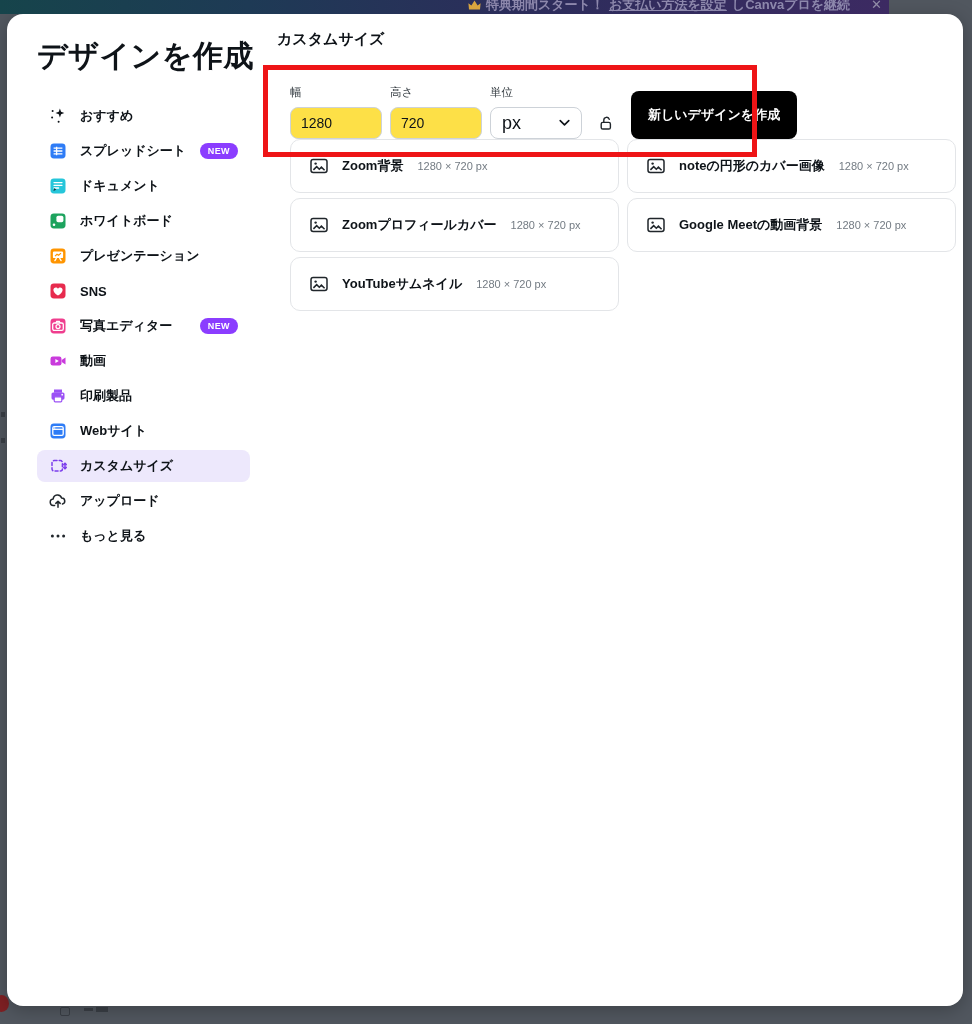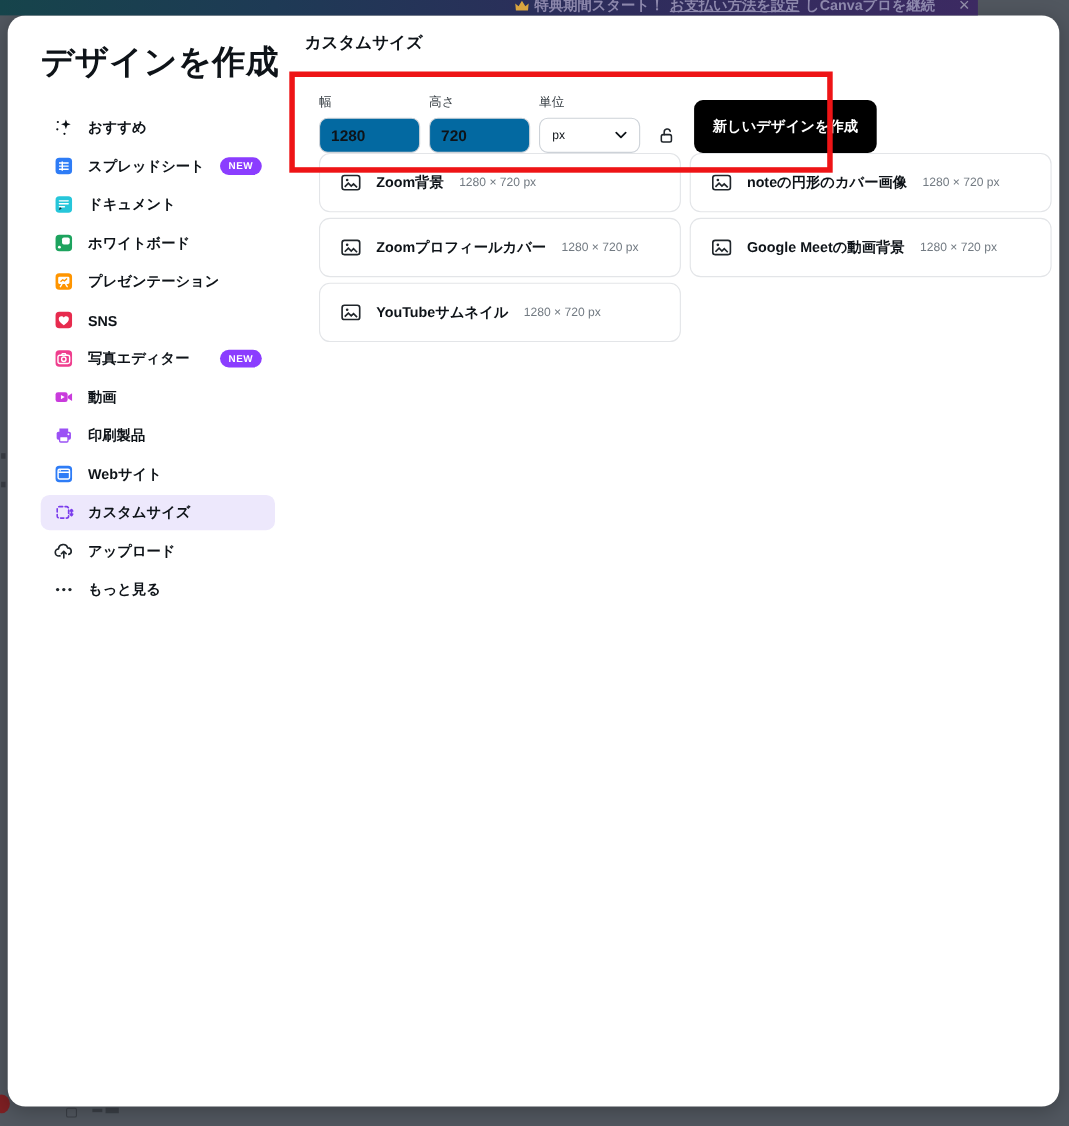--- a/index.html
+++ b/index.html
@@ -56,26 +56,26 @@
   .main-title { font-size:15px; font-weight:800; }
   .annotation-rect {
     position:absolute; left:0; top:51px; width:494px; height:92px;
     border:5px solid #EE1416; pointer-events:none; z-index:6;
   }
   .form-row { display:flex; align-items:flex-end; margin:36px 0 0 13px; }
   .field { width:92px; margin-right:8px; }
   .field-label { display:block; font-size:11.5px; color:#394046; margin-bottom:7px; }
   .field input {
     width:100%; height:32px; border:1px solid #CDD2D8; border-radius:8px;
-    padding:0 10px; font-size:14px; color:#0E1318; font-family:inherit; background:#0369a1;font-weight:bold;
+    padding:0 10px; font-size:14px; color:#0E1318; font-family:inherit; background:#fde047;
   }
   .unit-select {
     width:92px; height:32px; border:1px solid #CDD2D8; border-radius:8px;
     display:flex; align-items:center; justify-content:space-between;
-    padding:0 11px; font-size:11px; cursor:pointer; background:#fff;
+    padding:0 11px; font-size:18px; cursor:pointer; background:#fff;
   }
   .lock-btn { margin:0 16px 7px 16px; cursor:pointer; display:flex; }
   .create-btn {
     height:48px; padding:0 17px; background:#000000; border:none; border-radius:8px;
     color:#fff; font-size:13px; font-weight:700; font-family:inherit; cursor:pointer;
     margin-bottom:0; white-space:nowrap;
   }
   .recommended-label { margin:16px 0 6px 13px; font-size:11.5px; color:#394046; }
   .cards {
     margin-left:13px; display:grid; grid-template-columns:329px 329px;

